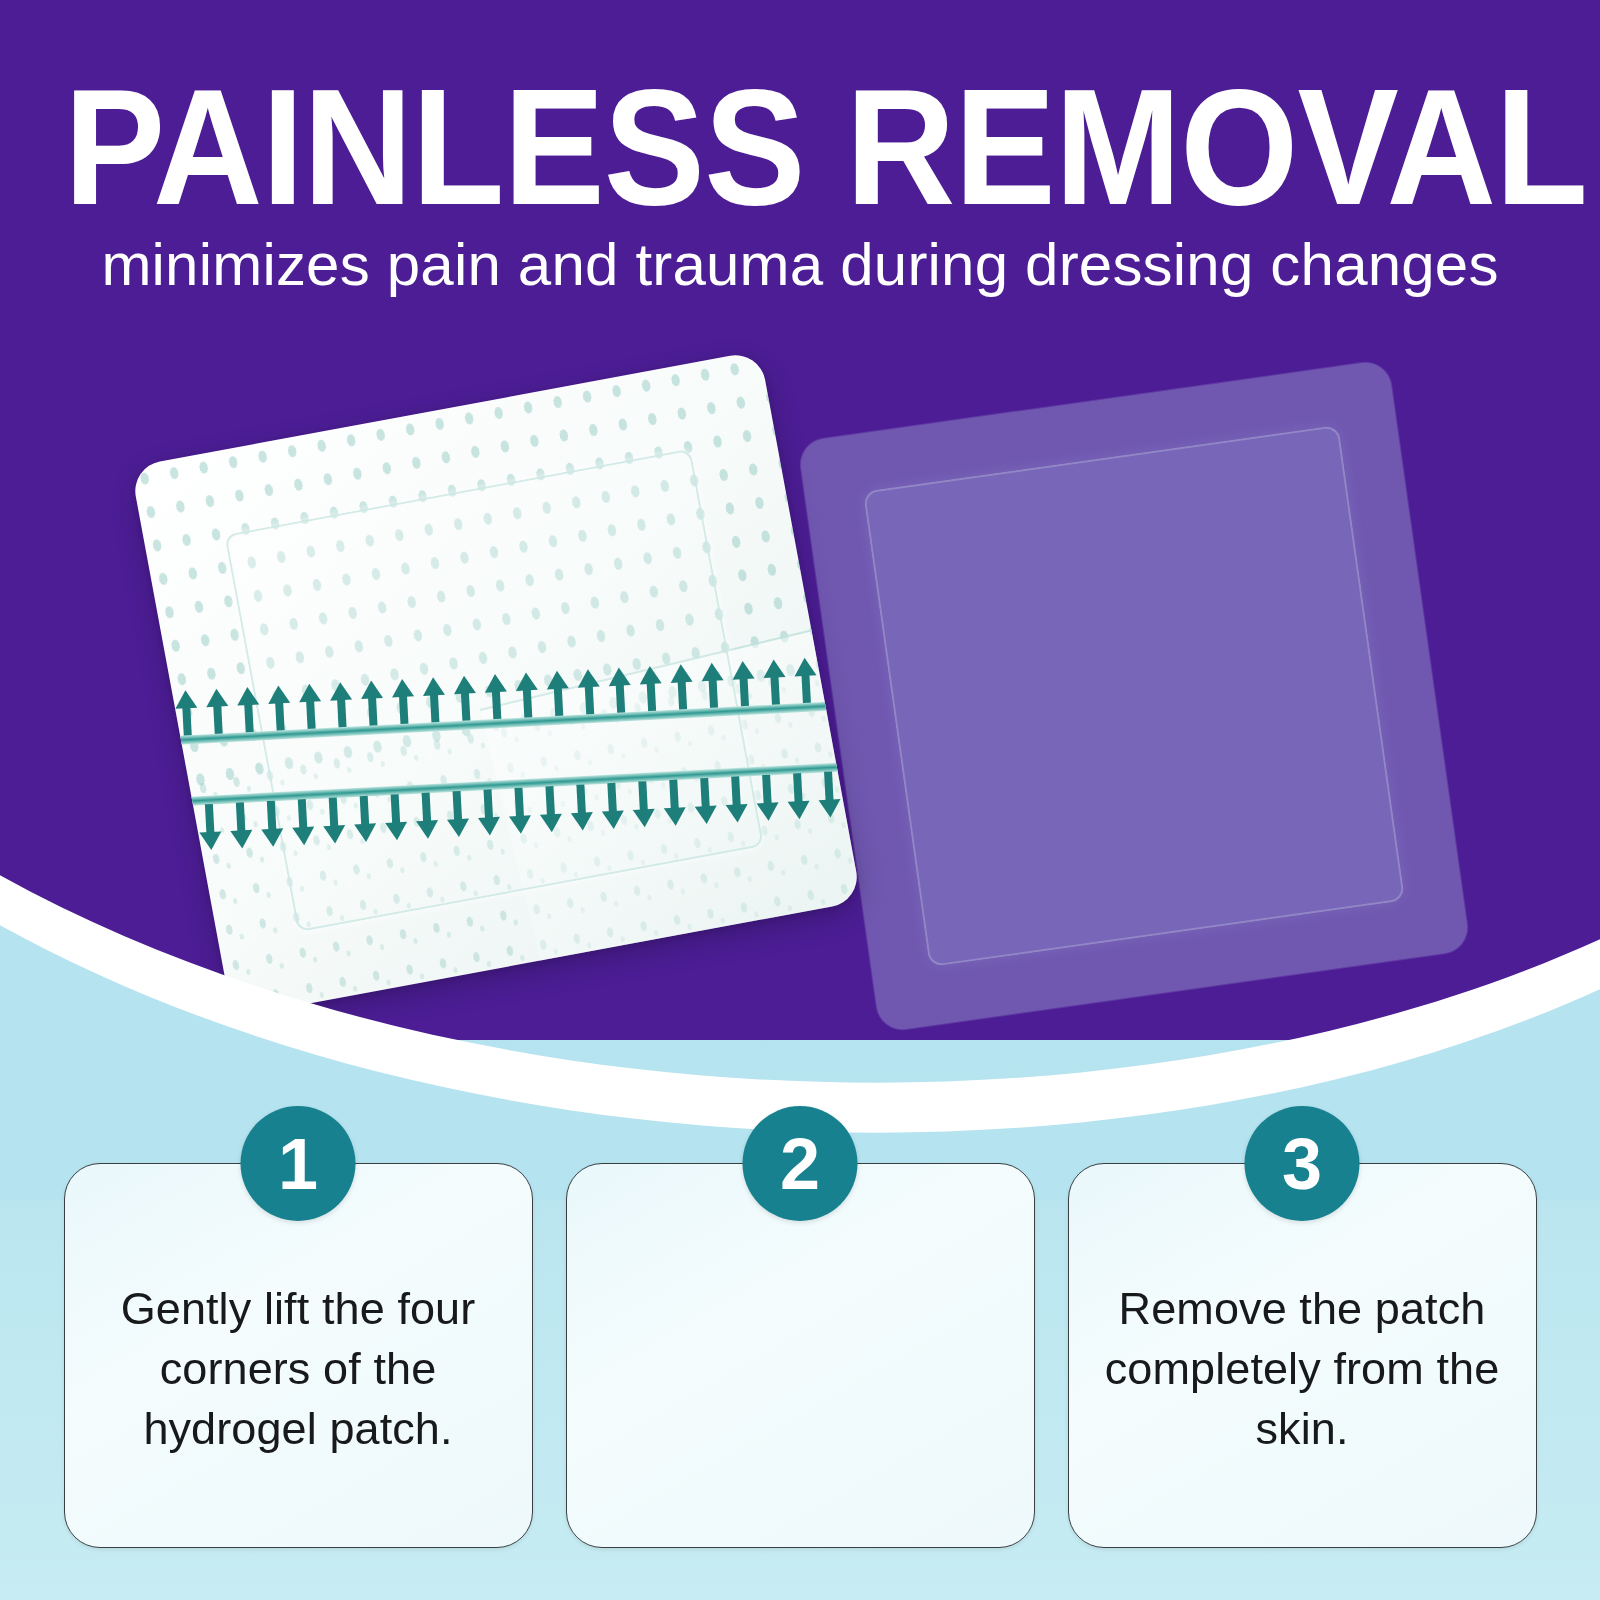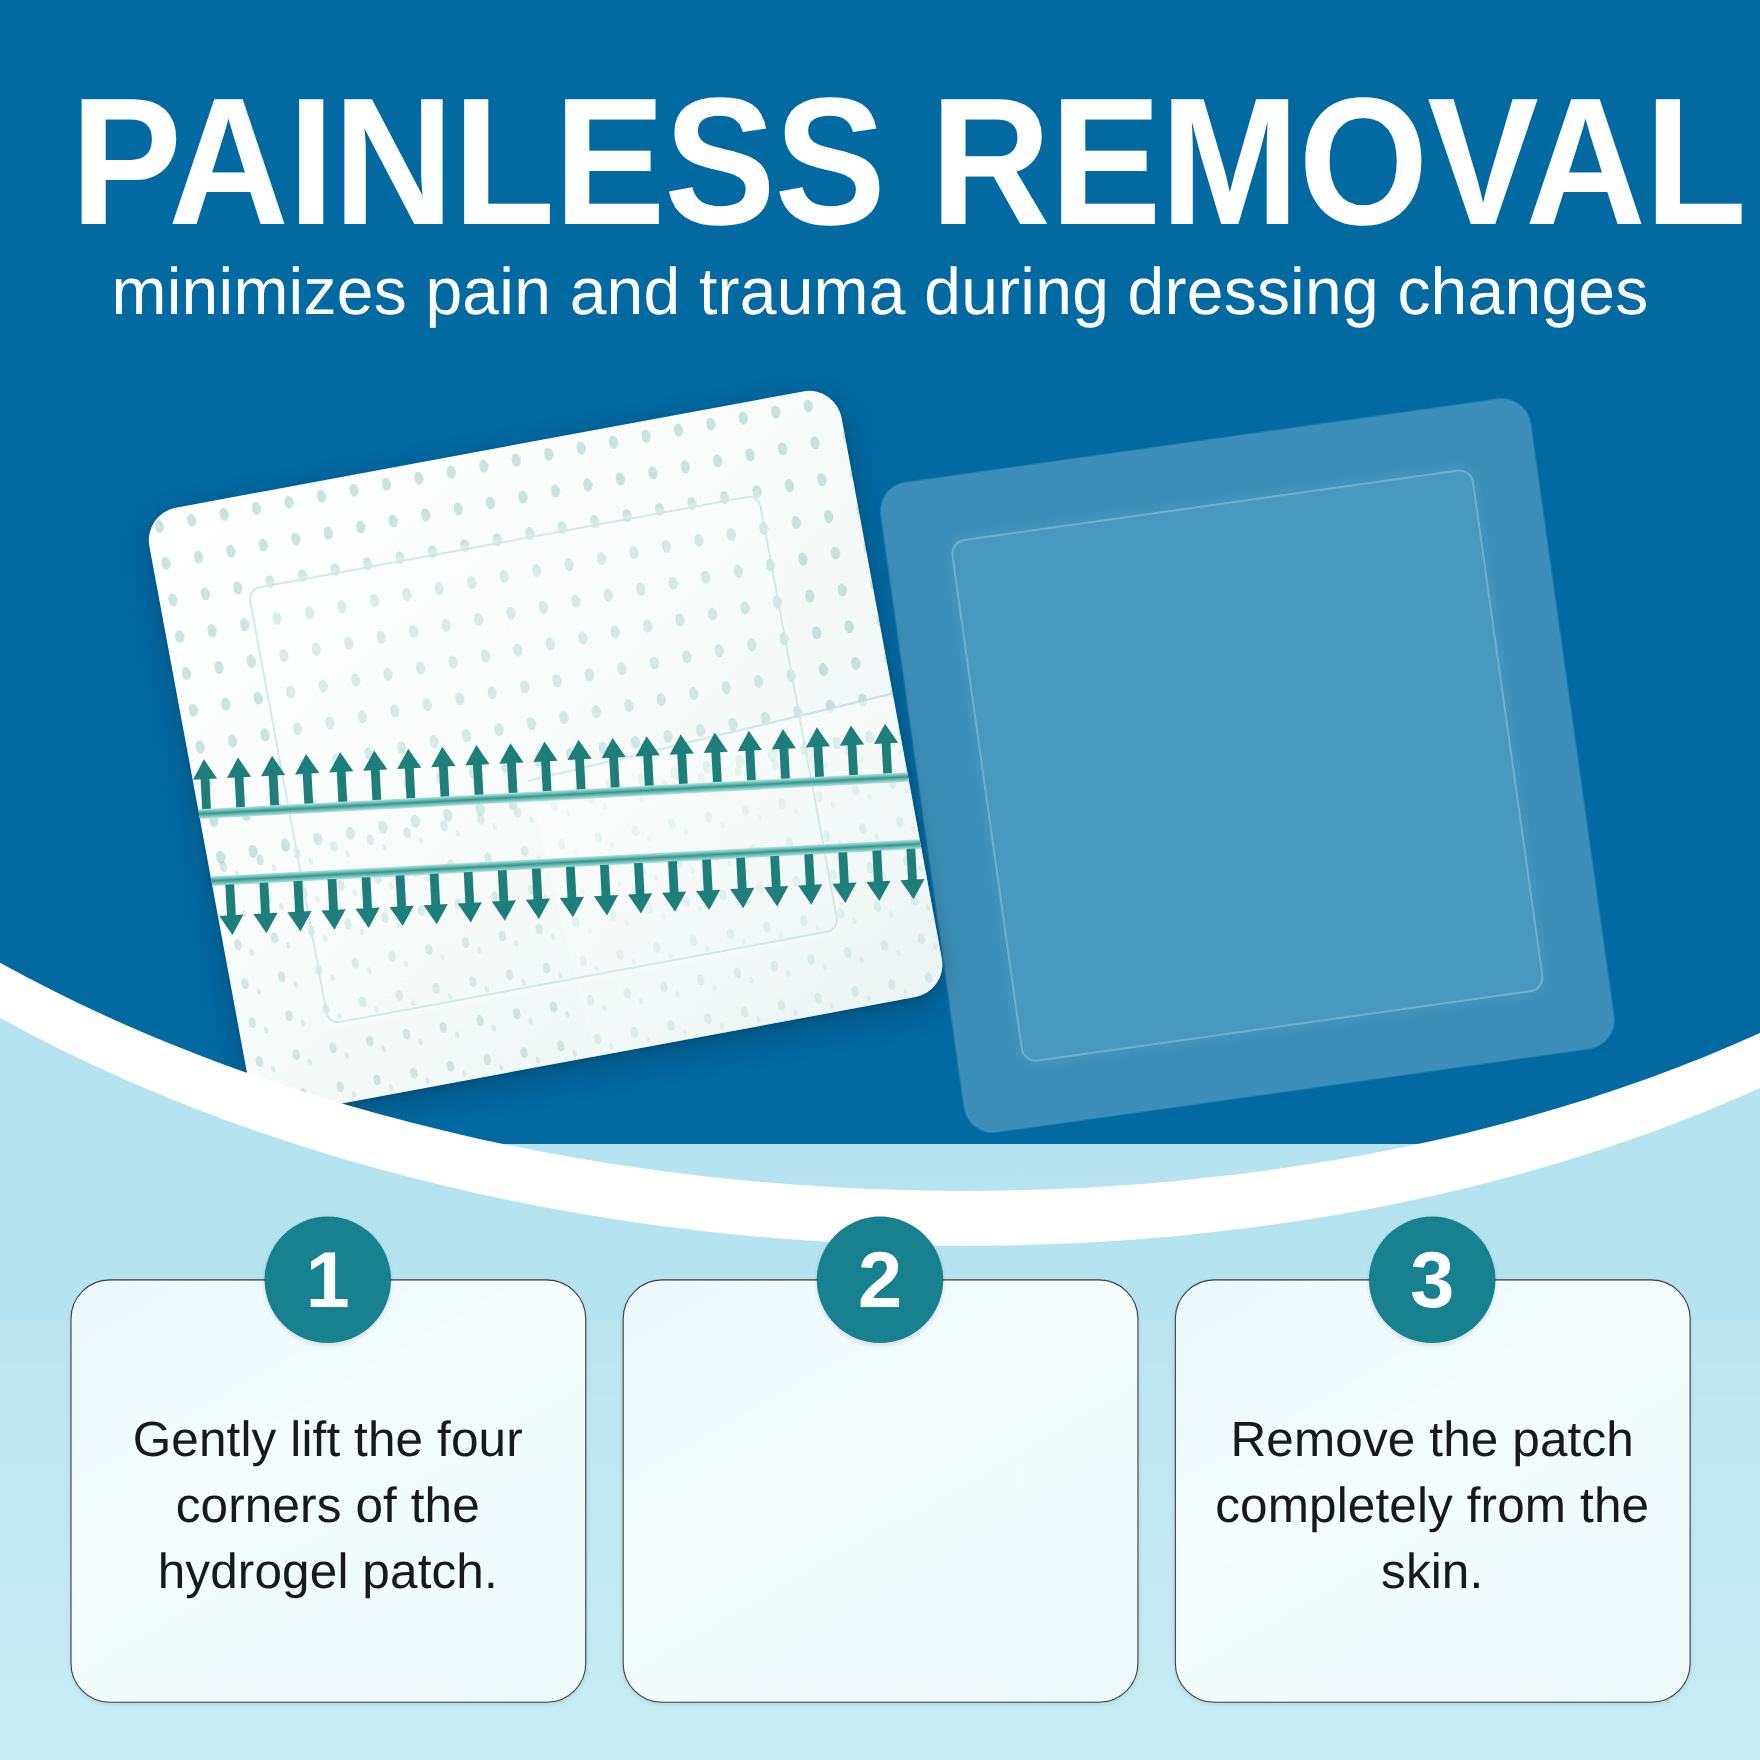--- a/index.html
+++ b/index.html
@@ -7,21 +7,21 @@
 
   html, body {
     width:1600px; height:1600px;
     overflow:hidden;
     font-family:"Liberation Sans", sans-serif;
   }
 
   #stage{
     position:relative;
     width:1600px; height:1600px;
-    background:#0369a1;
+    background:#4c1d95;
     overflow:hidden;
   }
 
   
   .header{
     position:absolute; top:0; left:0;
     width:1600px; height:330px;
     z-index:40;
     text-align:center;
     pointer-events:none;

